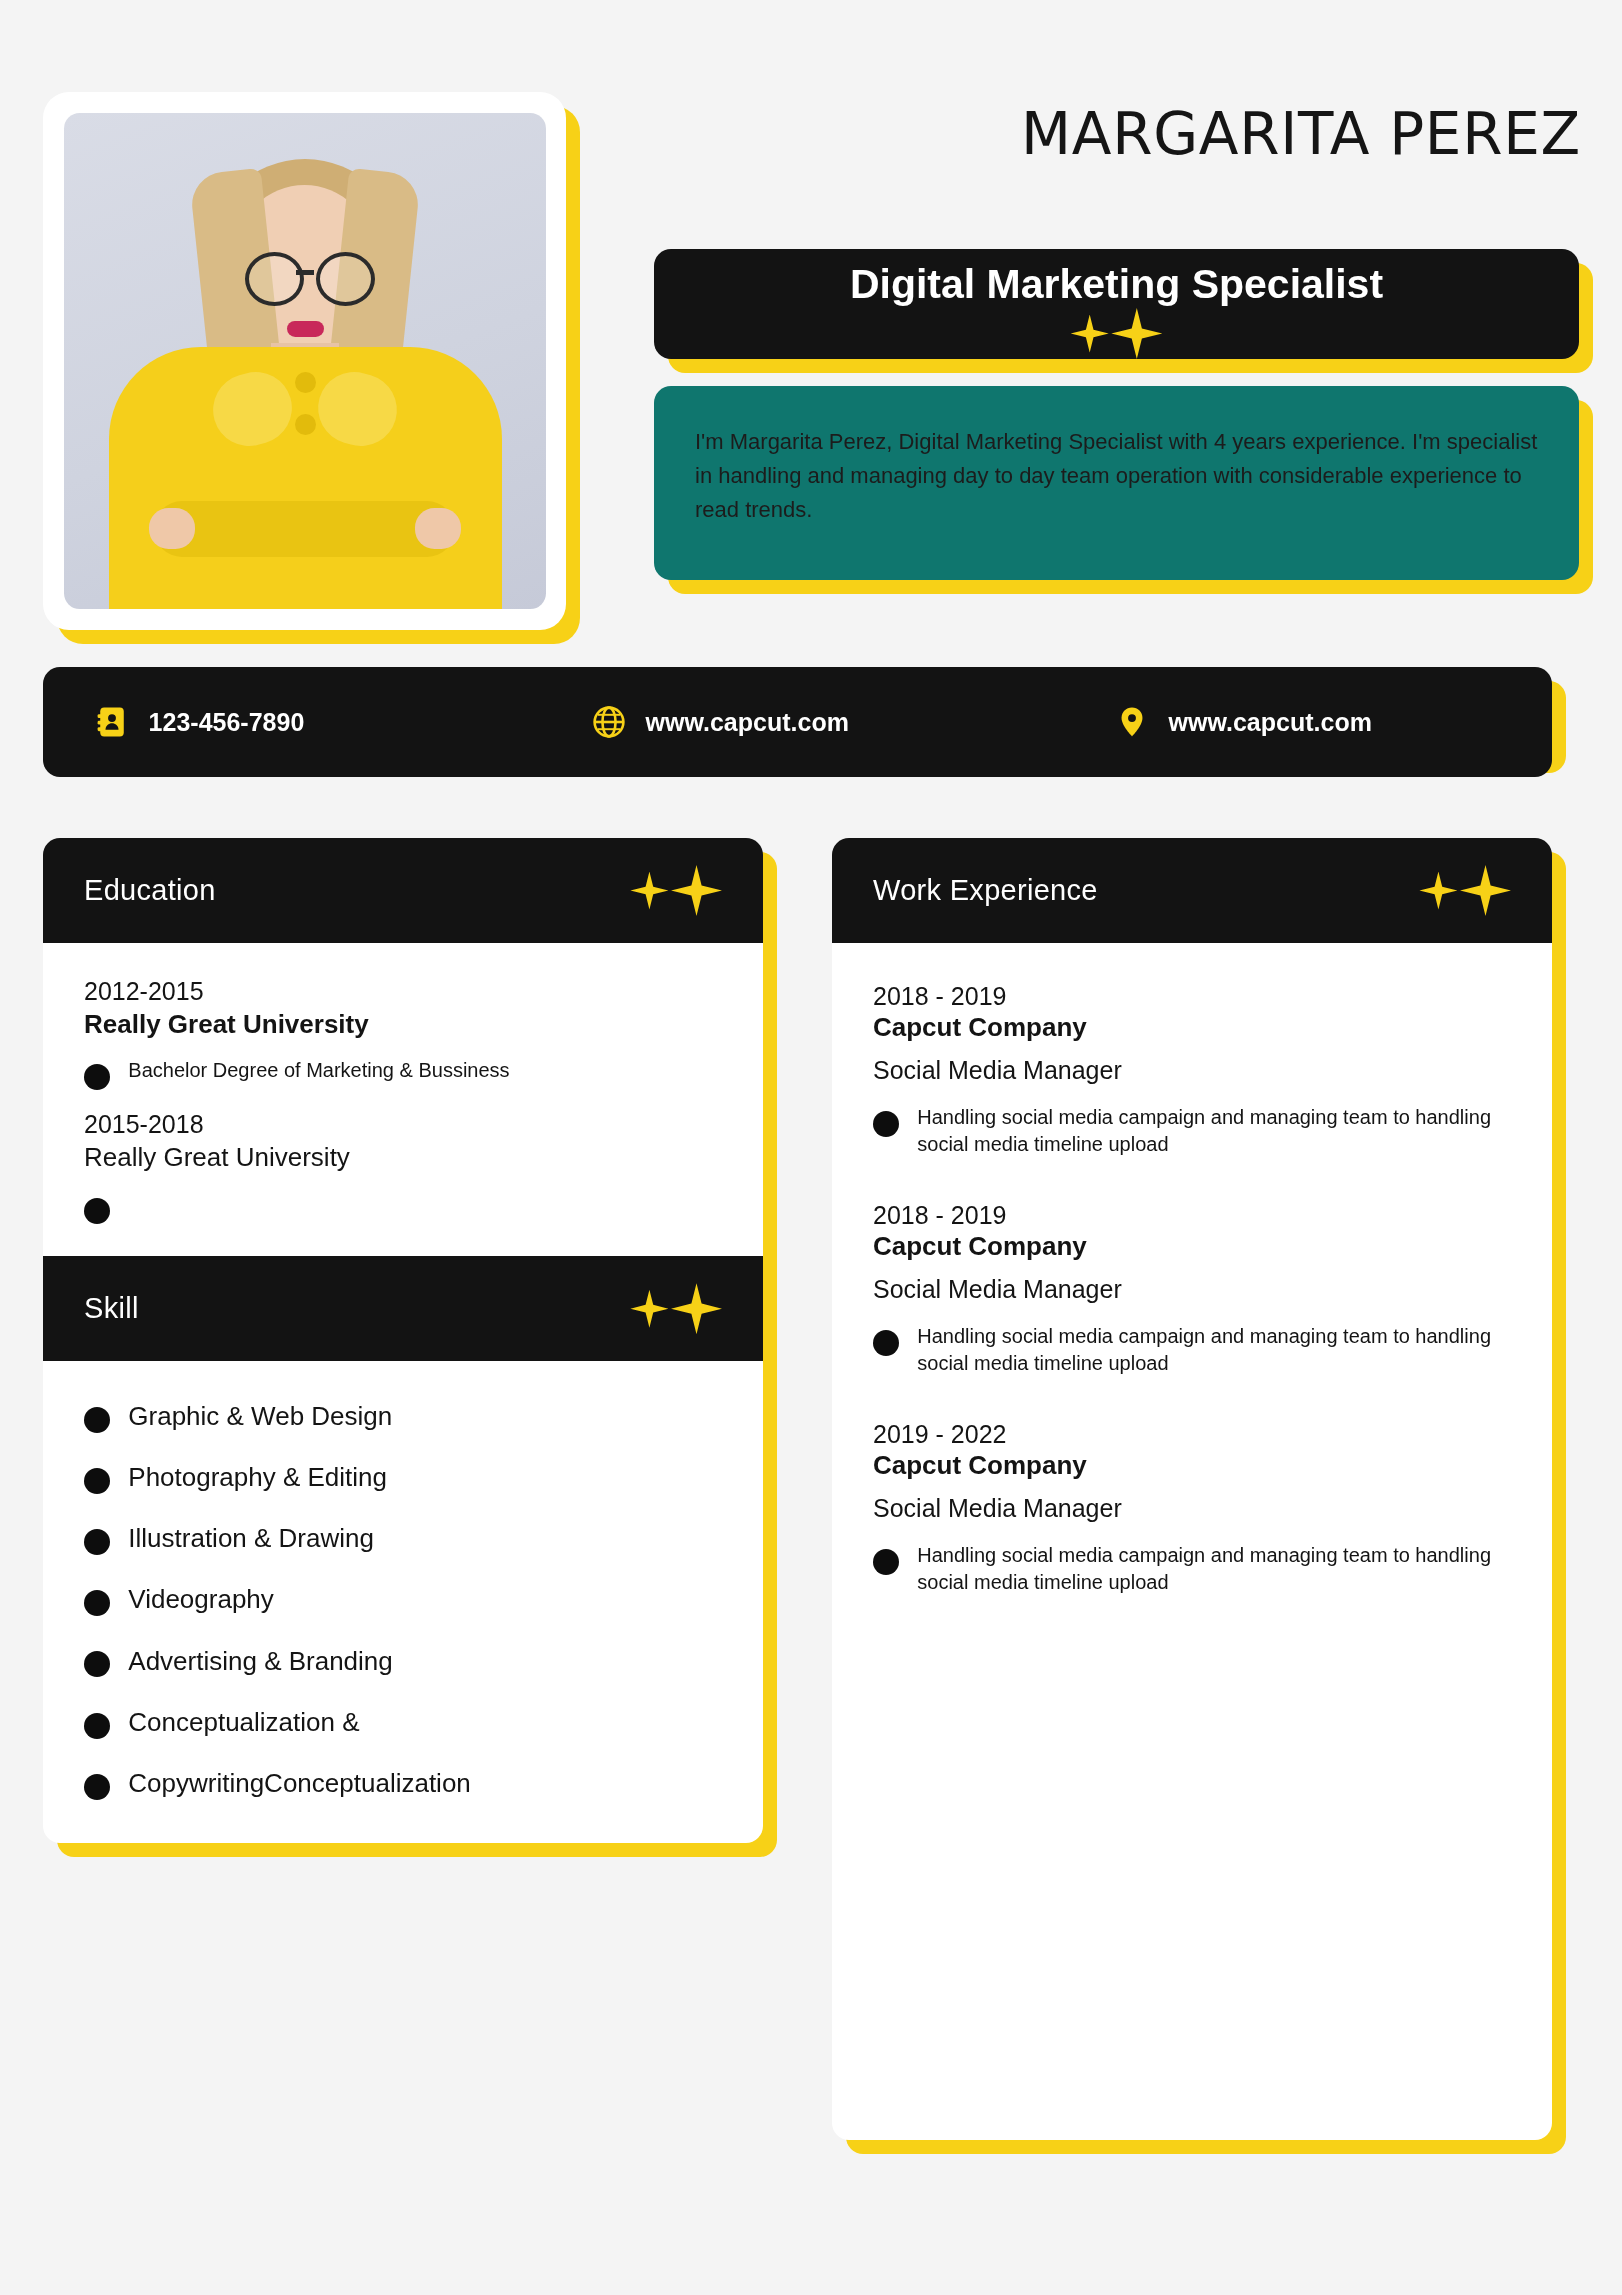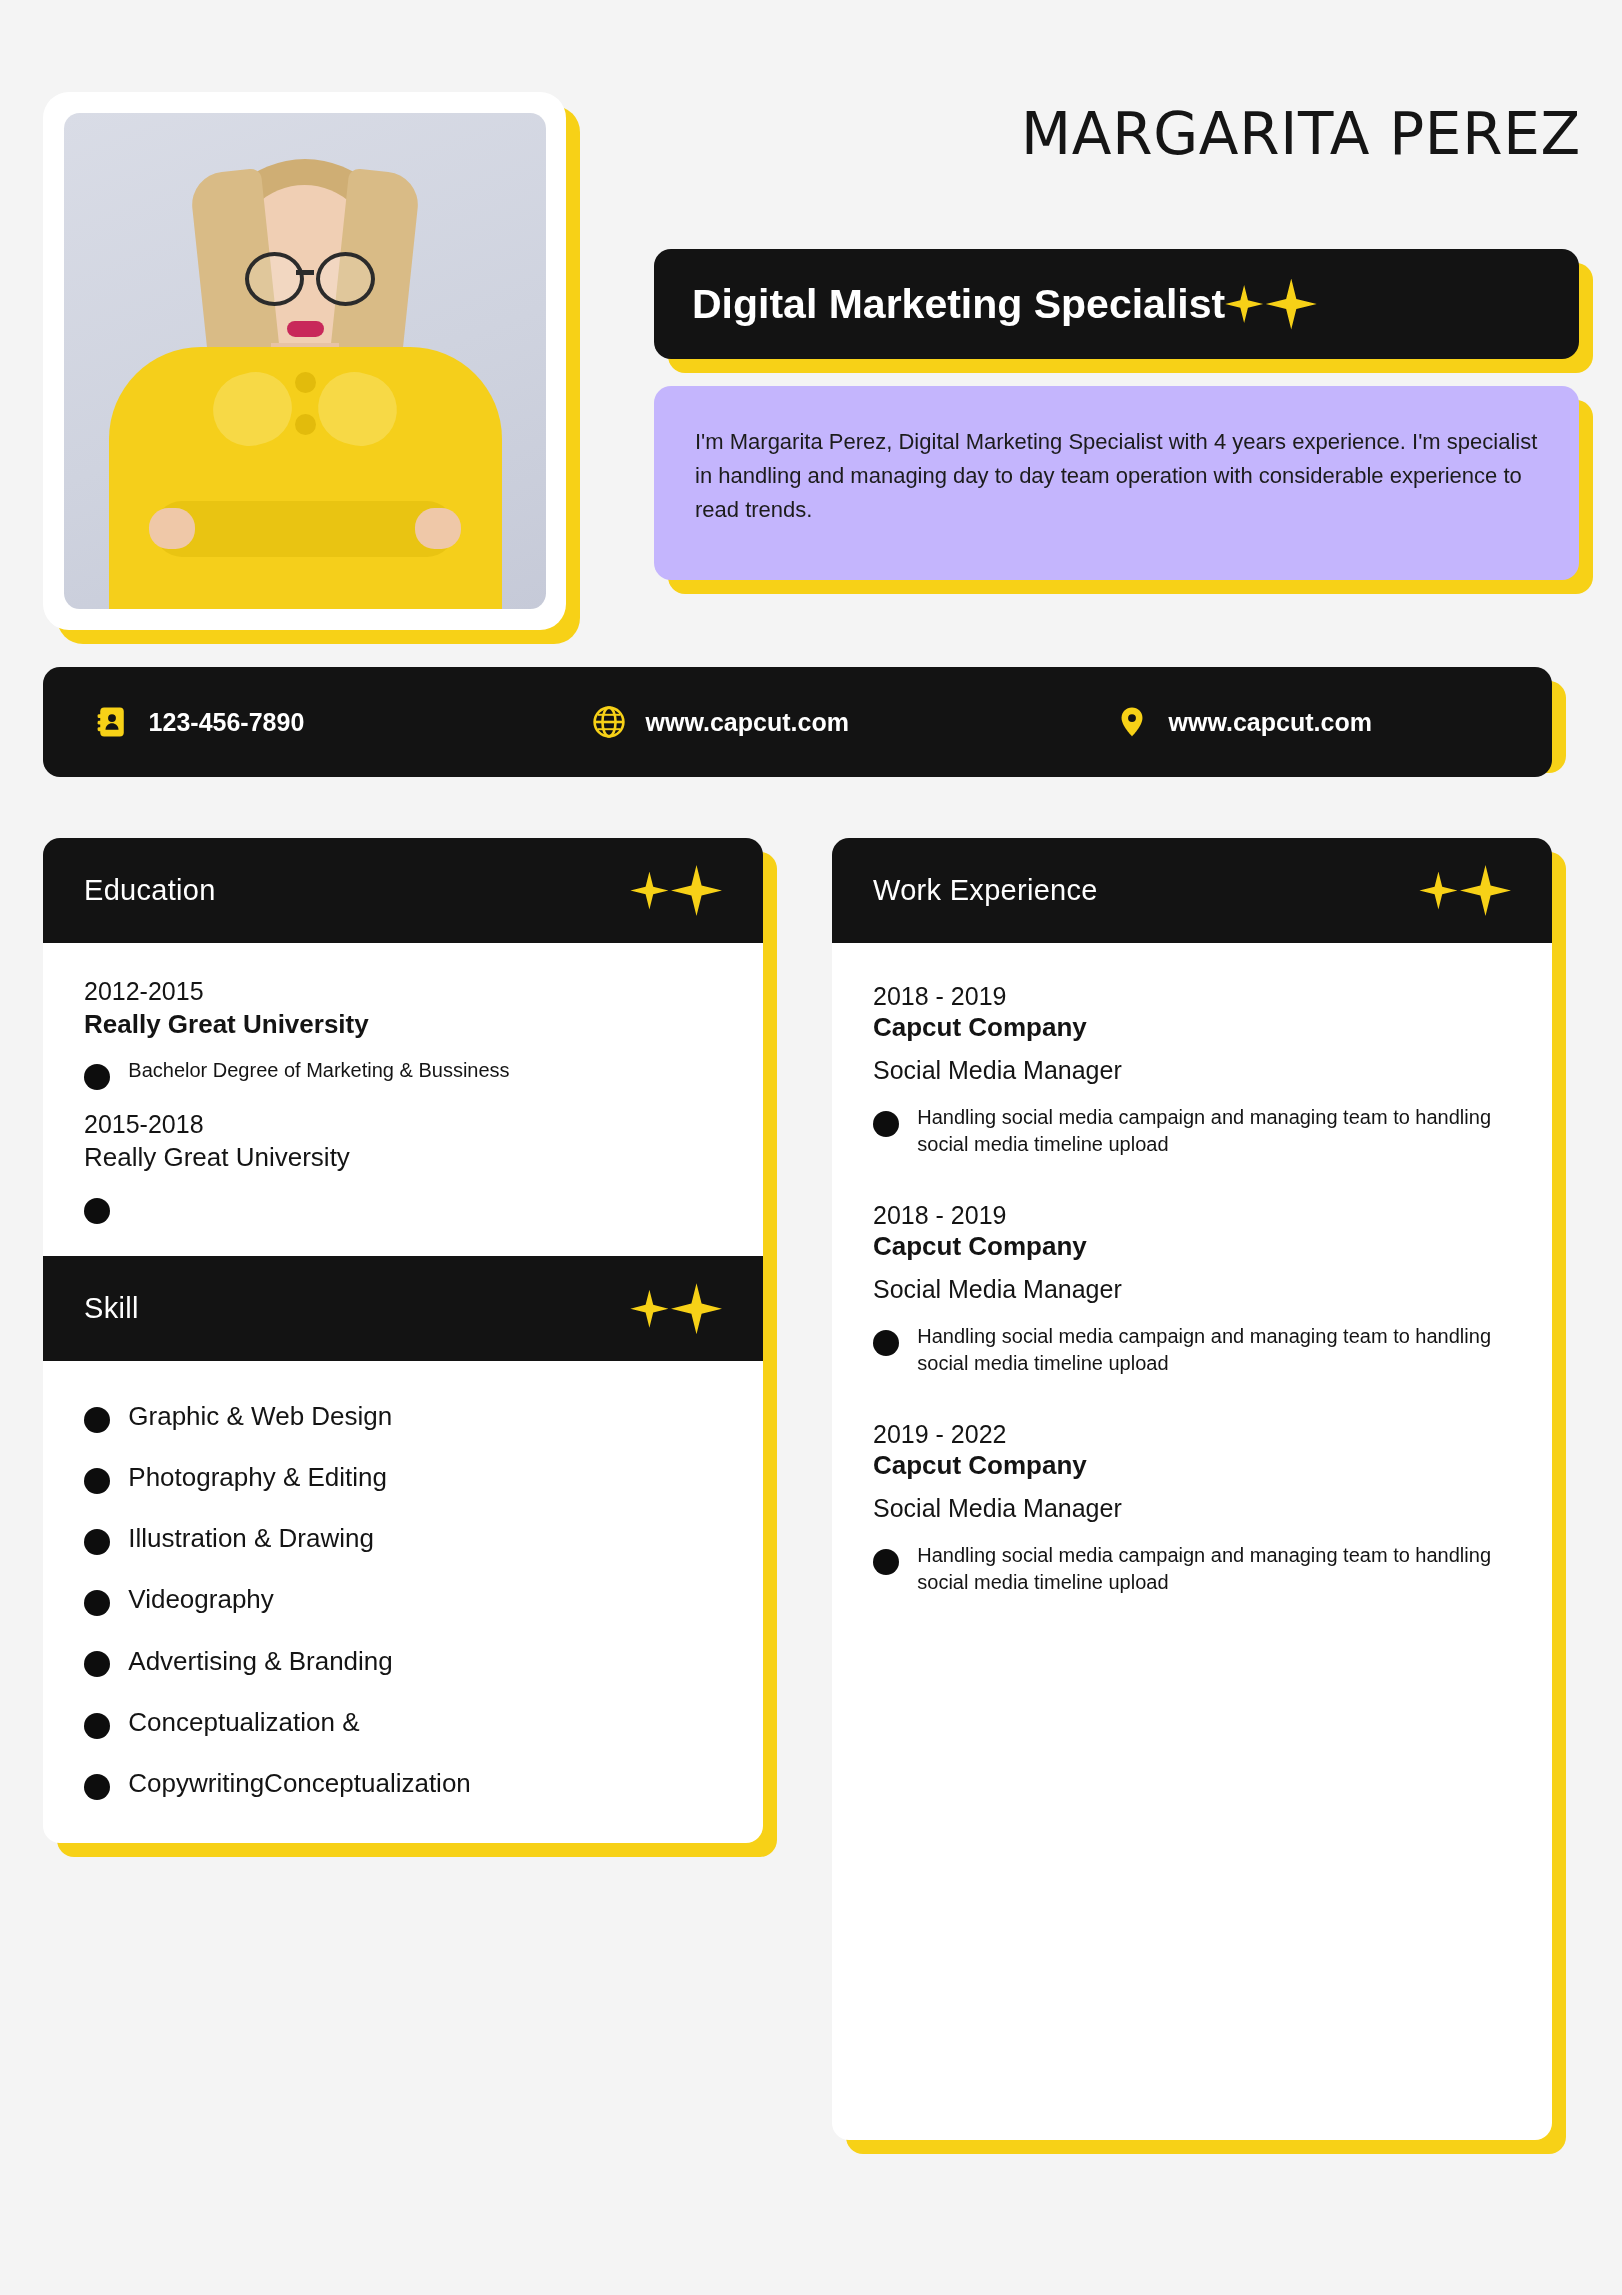--- a/index.html
+++ b/index.html
@@ -228,23 +228,24 @@
     height: 110px;
     border-radius: 17px;
   }
   .title-bar-inner {
     width: 100%;
     height: 110px;
     background: #131313;
     border-radius: 17px;
     display: flex;
     align-items: center;
-    justify-content: flex-start;
+    justify-content: flex-end;
     padding: 0 38px;
     box-sizing: border-box;
+    flex-direction: column;
   }
   .title-text {
     color: #ffffff;
     font-size: 41px;
     font-weight: 700;
     letter-spacing: 0px;
   }
   .sparkles {
     display: flex;
     align-items: center;
@@ -267,21 +268,21 @@
     position: absolute;
     left: 611px;
     top: 294px;
     width: 925px;
     height: 194px;
     border-radius: 17px;
   }
   .summary-inner {
     width: 100%;
     height: 194px;
-    background: #c4b5fd;
+    background: #0f766e;
     border-radius: 17px;
     box-sizing: border-box;
     padding: 39px 41px;
     color: #1c1c1c;
     font-size: 22px;
     line-height: 1.55;
   }
 
   
   .contact {

